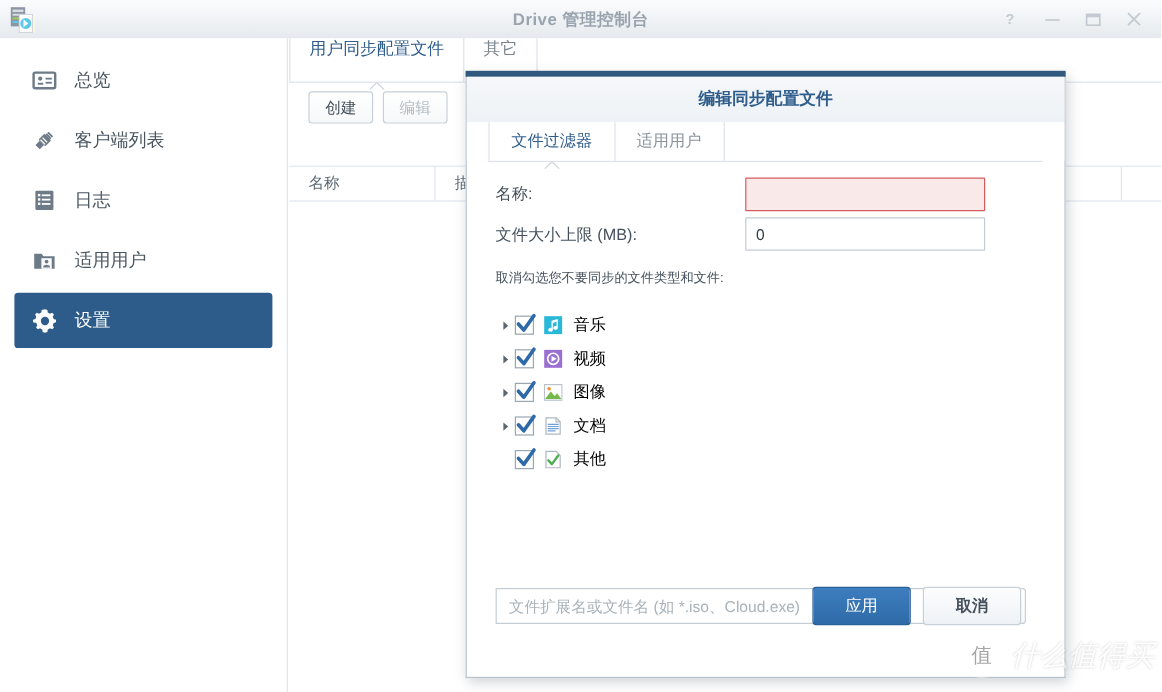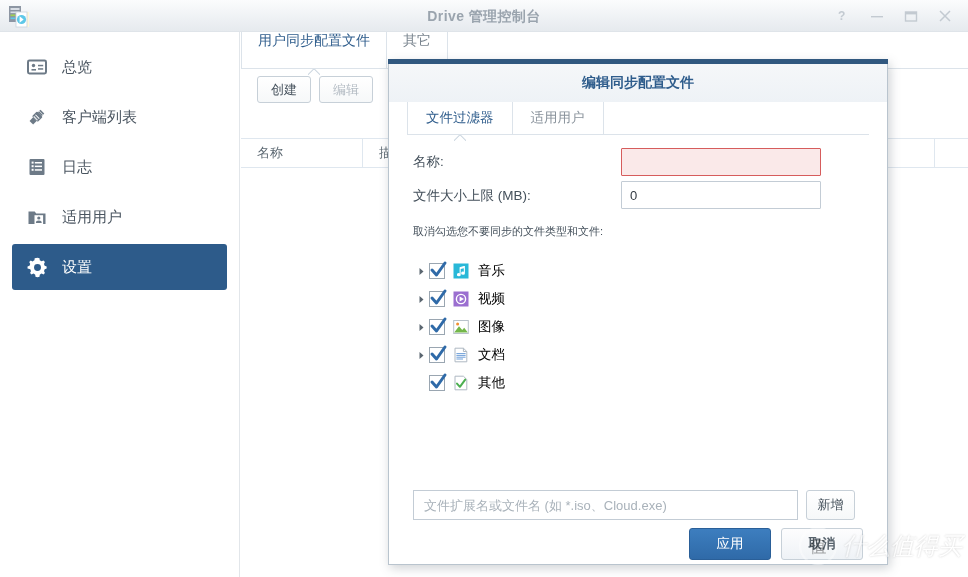--- a/index.html
+++ b/index.html
@@ -305,24 +305,24 @@
     width: 49px; height: 30px;
     display: flex; align-items: center; justify-content: center;
     font-size: 13px;
     color: #44505b;
     background: linear-gradient(to bottom, #ffffff 0%, #f6f8f9 100%);
     border: 1px solid #c7d0d8;
     border-radius: 3px;
     box-sizing: border-box;
   }
   .dlg-footer {
-    position: absolute; left: 0; bottom: 4px;
+    position: absolute; left: 0; bottom: 17px;
     width: 498px; height: 58px;
-    display: flex; align-items: flex-end; justify-content: flex-end;
-    padding-right: 24px;
+    display: flex; align-items: flex-start; justify-content: flex-end;
+    padding-right: 36px;
     box-sizing: border-box;
     gap: 10px;
   }
   .btn-primary {
     width: 82px; height: 32px;
     display: flex; align-items: center; justify-content: center;
     font-size: 13.5px;
     color: #ffffff;
     background: linear-gradient(to bottom, #3d7ebf 0%, #2f6aa8 100%);
     border: 1px solid #2a5f98;

